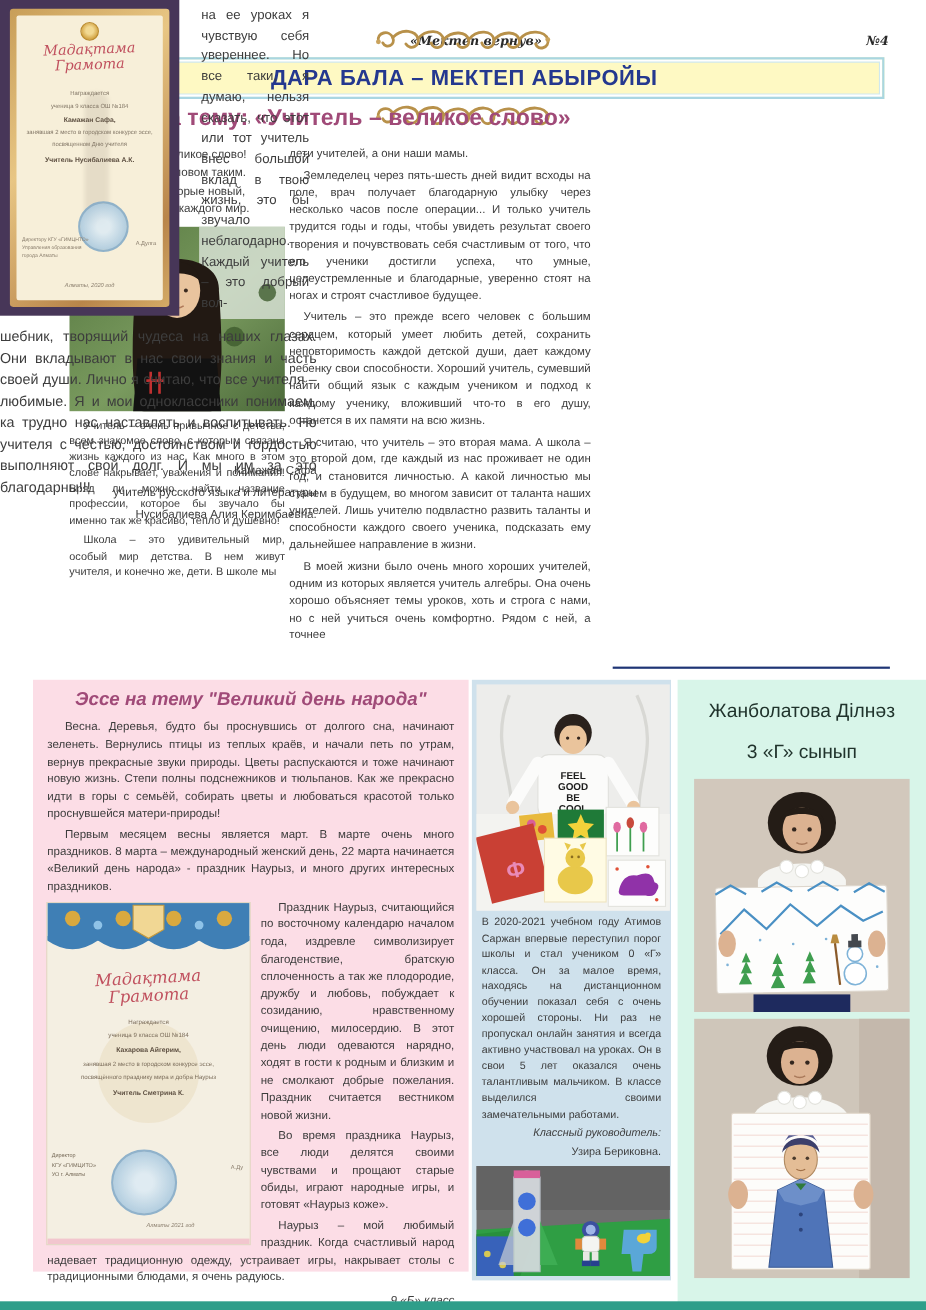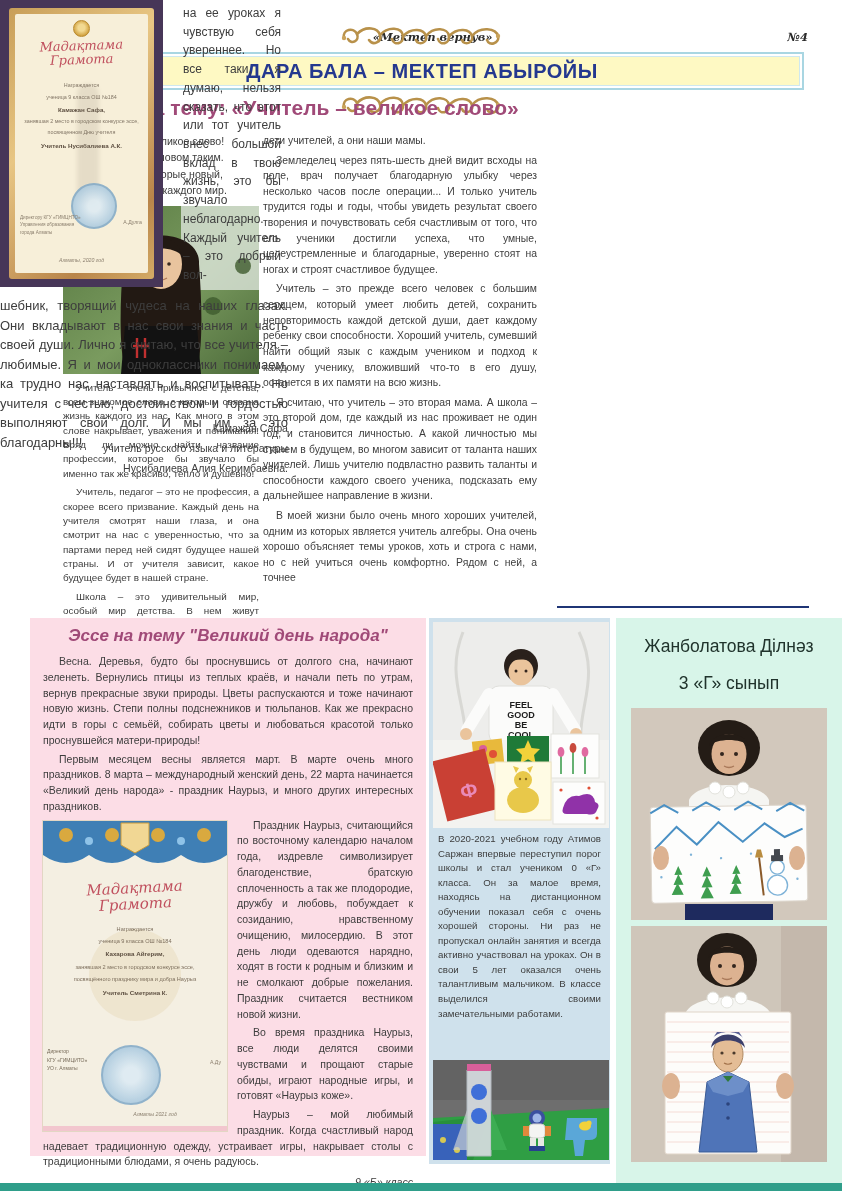--- a/index.html
+++ b/index.html
@@ -162,21 +162,20 @@
       </g>
     <path d="M92 72 q6 4 12 0" stroke="#b07a5a" stroke-width="1.4" fill="none"></path>
     <path d="M62 120 L134 120 L138 168 L58 168 Z" fill="#121212"></path>
     <g stroke="#c03030" stroke-width="2.4">
         <path d="M74 132 v20"></path>
         <path d="M82 132 v20"></path>
         <path d="M70 140 h16"></path>
       </g>
   </svg>
   <p>Учитель – очень привычное с детства, всем знакомое слово, с которым связана жизнь каждого из нас. Как много в этом слове накрывает, уважения и понимания! Вряд ли можно найти название профессии, которое бы звучало бы именно так же красиво, тепло и душевно!</p>
-  <p>Учитель, педагог – это не профессия, а скорее всего призвание. Каждый день на учителя смотрят наши глаза, и она смотрит на нас с уверенностью, что за партами перед ней сидят будущее нашей страны. И от учителя зависит, какое будущее будет в нашей стране.</p>
   <p>Школа – это удивительный мир, особый мир детства. В нем живут учителя, и конечно же, дети. В школе мы</p>
 </div>
 
 <div class="col a1-mid">
   <p class="noind">дети учителей, а они наши мамы.</p>
   <p>Земледелец через пять-шесть дней видит всходы на поле, врач получает благодарную улыбку через несколько часов после операции... И только учитель трудится годы и годы, чтобы увидеть результат своего творения и почувствовать себя счастливым от того, что его ученики достигли успеха, что умные, целеустремленные и благодарные, уверенно стоят на ногах и строят счастливое будущее.</p>
   <p>Учитель – это прежде всего человек с большим сердцем, который умеет любить детей, сохранить неповторимость каждой детской души, дает каждому ребенку свои способности. Хороший учитель, сумевший найти общий язык с каждым учеником и подход к каждому ученику, вложивший что-то в его душу, останется в их памяти на всю жизнь.</p>
   <p>Я считаю, что учитель – это вторая мама. А школа – это второй дом, где каждый из нас проживает не один год, и становится личностью. А какой личностью мы станем в будущем, во многом зависит от таланта наших учителей. Лишь учителю подвластно развить таланты и способности каждого своего ученика, подсказать ему дальнейшее направление в жизни.</p>
   <p>В моей жизни было очень много хороших учителей, одним из которых является учитель алгебры. Она очень хорошо объясняет темы уроков, хоть и строга с нами, но с ней учиться очень комфортно. Рядом с ней, а точнее</p>
 </div>
@@ -334,20 +333,24 @@
       <rect x="120" y="160" width="52" height="42" fill="#fdfdfc" stroke="#e3e3de"></rect>
       <path d="M130 186 q4 -14 16 -12 q14 -6 16 6 q6 2 2 8 q-2 6 -10 4 l-20 0 q-6 0 -4 -6 Z" fill="#9032a8"></path>
       <g fill="#e05036">
           <circle cx="128" cy="168" r="1.6"></circle>
           <circle cx="164" cy="196" r="1.6"></circle>
           <circle cx="156" cy="166" r="1.6"></circle>
         </g>
     </g>
   </svg>
   <div class="a3-text">В 2020-2021 учебном году Атимов Саржан впервые переступил порог школы и стал учеником 0 «Г» класса. Он за малое время, находясь на дистанционном обучении показал себя с очень хорошей стороны. Ни раз  не пропускал онлайн занятия и всегда активно участвовал на уроках. Он в свои 5 лет оказался очень талантливым мальчиком. В классе выделился своими замечательными работами.</div>
+  <div class="a3-sig">
+    <div class="role">Классный руководитель:</div>
+    <div>Узира Бериковна.</div>
+  </div>
   <svg width="176" height="100" viewBox="0 0 176 100" style="margin-top:auto;">
     <rect width="176" height="100" fill="#6e6e6e"></rect>
     <rect x="0" y="0" width="176" height="40" fill="#636363"></rect>
     <path d="M0 58 L176 48 L176 100 L0 100 Z" fill="#2f9e44"></path>
     <path d="M0 62 L56 56 L40 100 L0 100 Z" fill="#28903c"></path>
     <rect x="0" y="64" width="34" height="36" fill="#3b5bd0" opacity="0.85"></rect>
     <g fill="#e8d44a" opacity="0.9">
         <circle cx="10" cy="80" r="3"></circle>
         <circle cx="24" cy="90" r="3"></circle>
       </g>

